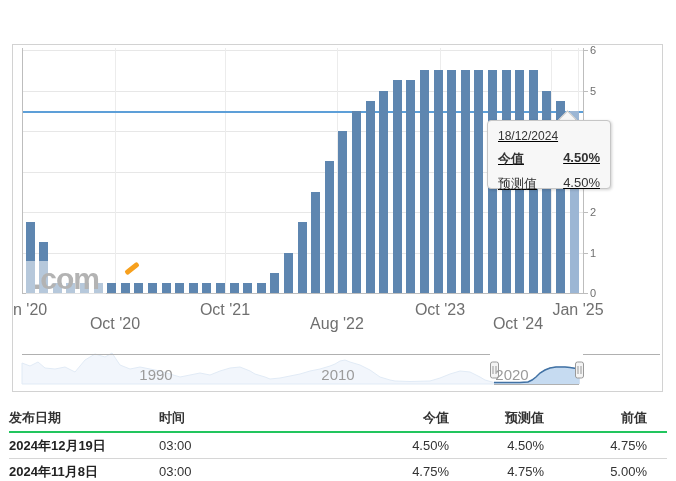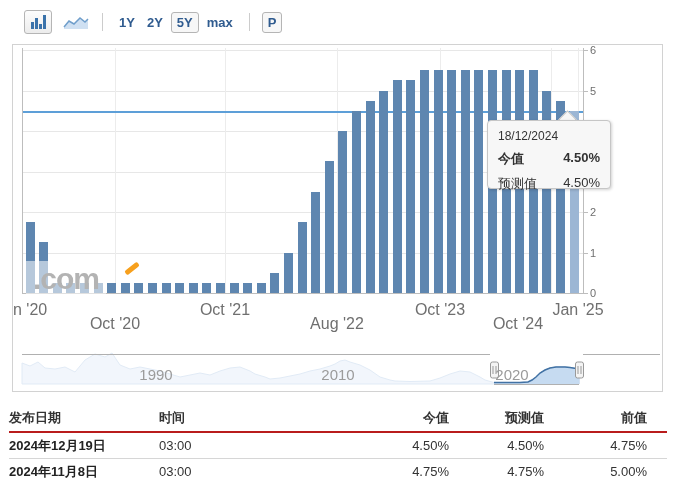--- a/index.html
+++ b/index.html
@@ -38,66 +38,43 @@
   .wm-main{font-size:36px;font-weight:bold;color:#4d4d4d;letter-spacing:-1px;line-height:1;}
   .wm-suffix{font-size:30px;font-weight:bold;color:#b3b3b3;letter-spacing:-1px;line-height:1;}
   .wm-accent{position:absolute;left:98px;top:5px;width:16px;height:5px;background:#f7a01d;
              border-radius:2px;transform:rotate(-38deg);}
 
   
   .tt-notch{position:absolute;left:561px;top:113px;width:11px;height:11px;background:#f7f7f7;
             border:1px solid #c6c6c6;transform:rotate(45deg);z-index:9;}
   .tooltip{position:absolute;left:487px;top:120px;width:124px;height:69px;background:#f7f7f7;
            border:1px solid #c6c6c6;border-radius:4px;box-shadow:1px 1px 3px rgba(0,0,0,.18);
-           z-index:10;box-sizing:border-box;padding:8px 10px;}
+           z-index:10;box-sizing:border-box;padding:8px 10px;text-decoration:underline;}
   .tt-date{font-size:12px;color:#333;}
   .tt-row{display:flex;justify-content:space-between;font-size:13px;color:#333;margin-top:7px;}
   .tt-row.b{font-weight:bold;}
 
   
   .navsvg{position:absolute;left:12px;top:350px;z-index:1;}
   .navlab{position:absolute;top:366px;font-size:15px;color:#9b9b9b;transform:translateX(-50%);z-index:3;}
 
   
   .ztable{position:absolute;left:9px;top:405px;width:658px;border-collapse:collapse;
           table-layout:fixed;font-size:13px;color:#333;}
-  .ztable th{font-weight:bold;color:#333;height:26px;border-bottom:2px solid #b91c1c;
+  .ztable th{font-weight:bold;color:#333;height:26px;border-bottom:2px solid #22c55e;
              text-align:left;padding:0;}
   .ztable td{height:25px;border-bottom:1px solid #d6d6d6;padding:0;}
   .ztable .r{text-align:right;padding-right:20px;}
   .ztable .date{font-weight:bold;color:#222;}
 </style>
 </head>
 <body>
 
 <div class="page">
 
-  <div class="toolbar">
-    <div class="tb-btn">
-      <span class="col-icon">
-        <i style="height:7px"></i>
-          <i style="height:11px"></i>
-          <i style="height:5px"></i>
-          <i style="height:14px"></i>
-      </span>
-    </div>
-    <div class="area-btn">
-      <svg width="26" height="18" viewBox="0 0 26 18">
-        <path d="M1,14 L6,8 L11,11 L17,5 L22,9 L25,6 L25,16 L1,16 Z" fill="#cfe0f2" stroke="none"></path>
-        <path d="M1,14 L6,8 L11,11 L17,5 L22,9 L25,6" fill="none" stroke="#6f9ecb" stroke-width="1.5"></path>
-      </svg>
-    </div>
-    <div class="tb-sep"></div>
-    <span class="tb-range">1Y</span>
-    <span class="tb-range">2Y</span>
-    <span class="tb-range tb-box">5Y</span>
-    <span class="tb-range">max</span>
-    <div class="tb-sep"></div>
-    <span class="tb-range tb-box">P</span>
-  </div>
 
   <div class="widget"></div>
 
   <div id="plot">
       <div class="ytick" style="top: 293px;"></div>
       <div class="ylab" style="top: 293px;">0</div>
       <div class="gridh" style="top: 252.5px;"></div>
       <div class="ytick" style="top: 252.5px;"></div>
       <div class="ylab" style="top: 252.5px;">1</div>
       <div class="gridh" style="top: 212px;"></div>

